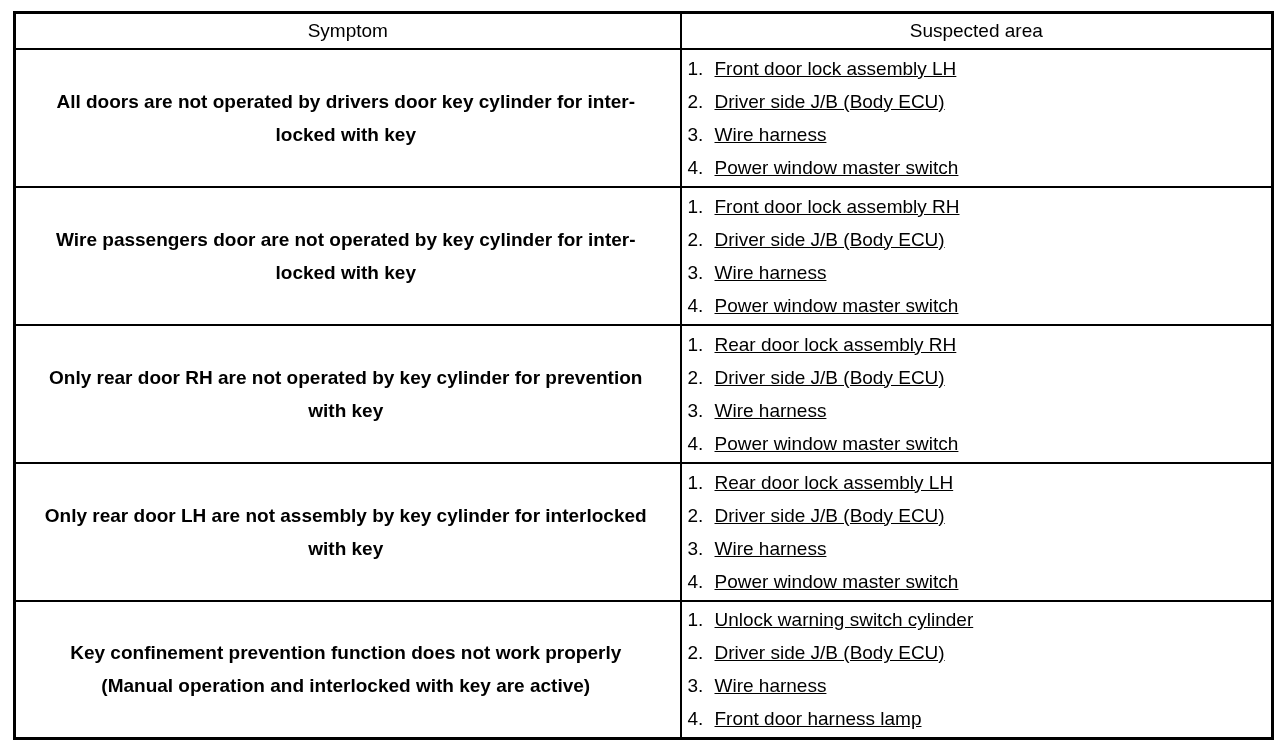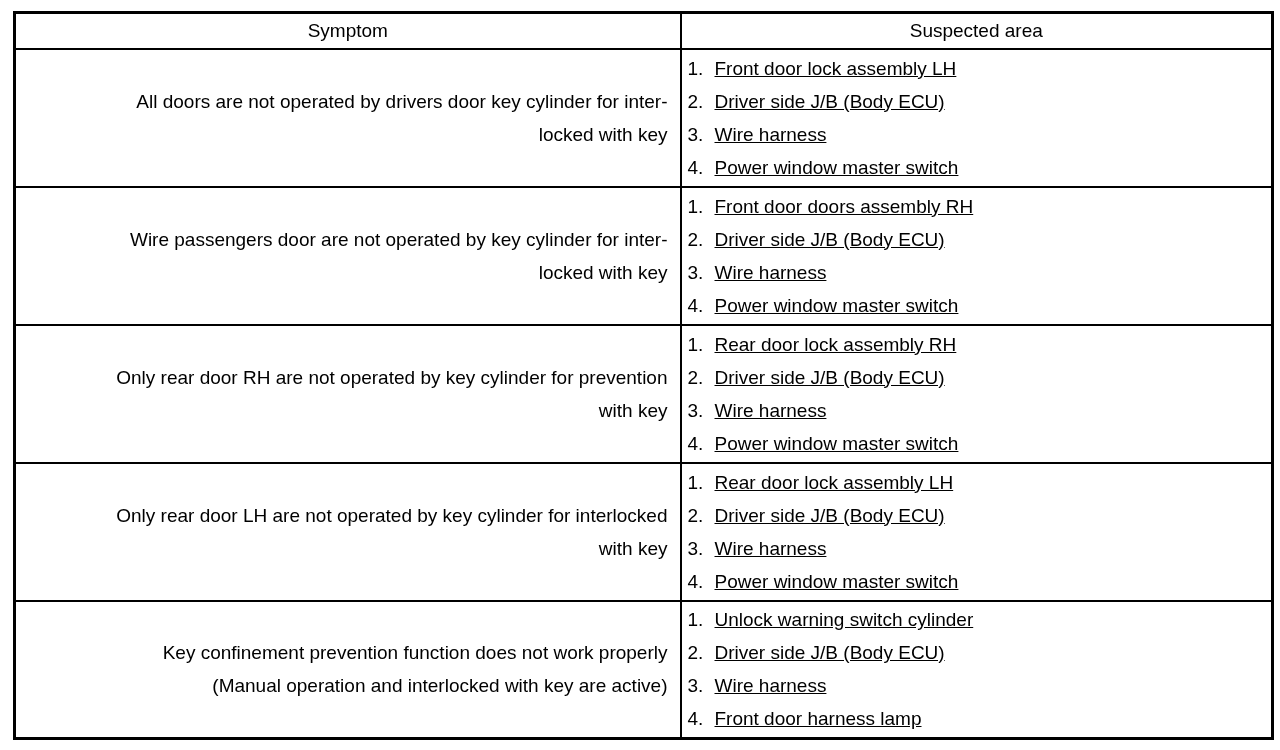--- a/index.html
+++ b/index.html
@@ -44,21 +44,22 @@
   }
   .symptom-table tbody tr {
     height: 138px;
   }
   col.col-symptom { width: 666px; }
   col.col-suspected { width: 592px; }
   td.symptom-cell {
     padding: 0 12px 0 8px;
     line-height: 33px;
     white-space: pre-line;
-    text-align: right;
+    text-align: center;
+    font-weight: bold;
   }
   td.suspected-cell {
     padding: 0 4px 0 6px;
     text-align: left;
   }
   .suspected-item {
     display: flex;
     align-items: baseline;
     line-height: 33px;
   }
@@ -108,21 +109,21 @@
             <span class="txt">Power window master switch</span>
           </div>
         </td>
       </tr>
       <tr>
         <td class="symptom-cell">Wire passengers door are not operated by key cylinder for inter-
 locked with key</td>
         <td class="suspected-cell">
           <div class="suspected-item">
             <span class="num">1.</span>
-            <span class="txt">Front door doors assembly RH</span>
+            <span class="txt">Front door lock assembly RH</span>
           </div>
           <div class="suspected-item">
             <span class="num">2.</span>
             <span class="txt">Driver side J/B (Body ECU)</span>
           </div>
           <div class="suspected-item">
             <span class="num">3.</span>
             <span class="txt">Wire harness</span>
           </div>
           <div class="suspected-item">
@@ -147,21 +148,21 @@
             <span class="num">3.</span>
             <span class="txt">Wire harness</span>
           </div>
           <div class="suspected-item">
             <span class="num">4.</span>
             <span class="txt">Power window master switch</span>
           </div>
         </td>
       </tr>
       <tr>
-        <td class="symptom-cell">Only rear door LH are not operated by key cylinder for interlocked
+        <td class="symptom-cell">Only rear door LH are not assembly by key cylinder for interlocked
 with key</td>
         <td class="suspected-cell">
           <div class="suspected-item">
             <span class="num">1.</span>
             <span class="txt">Rear door lock assembly LH</span>
           </div>
           <div class="suspected-item">
             <span class="num">2.</span>
             <span class="txt">Driver side J/B (Body ECU)</span>
           </div>

